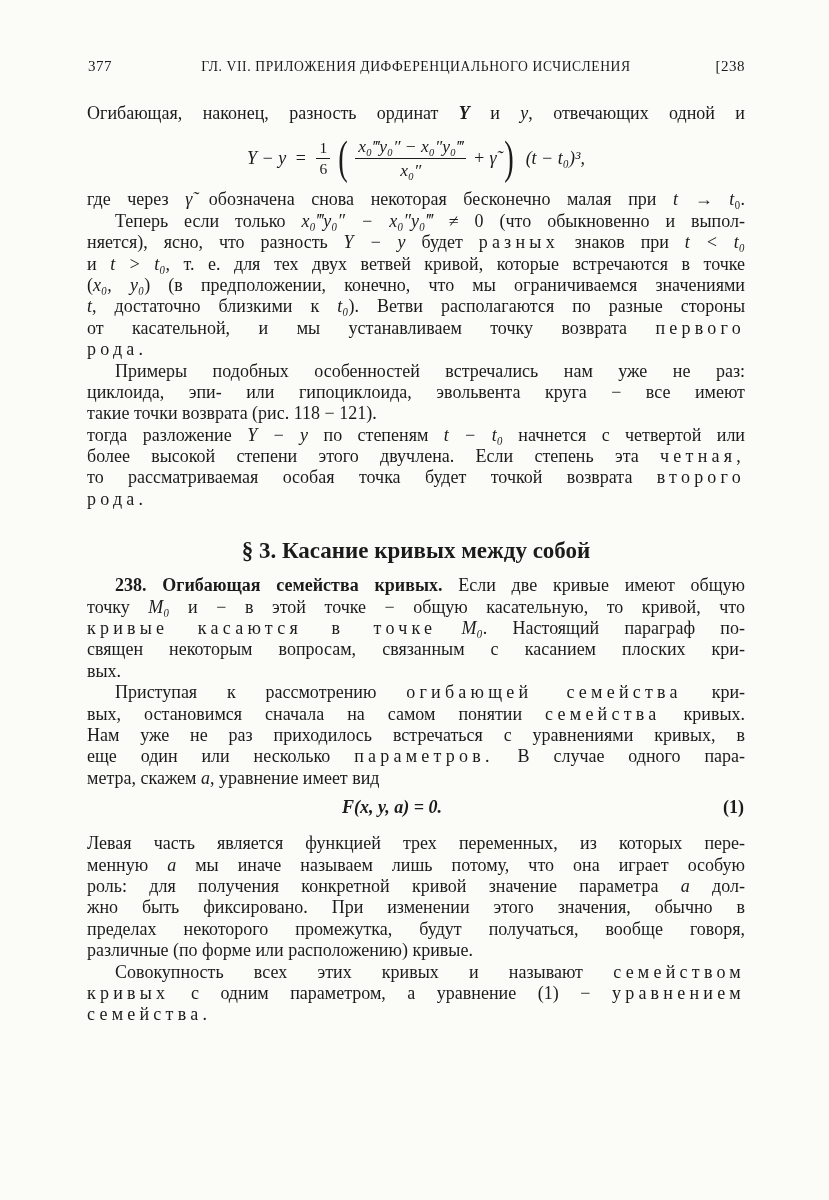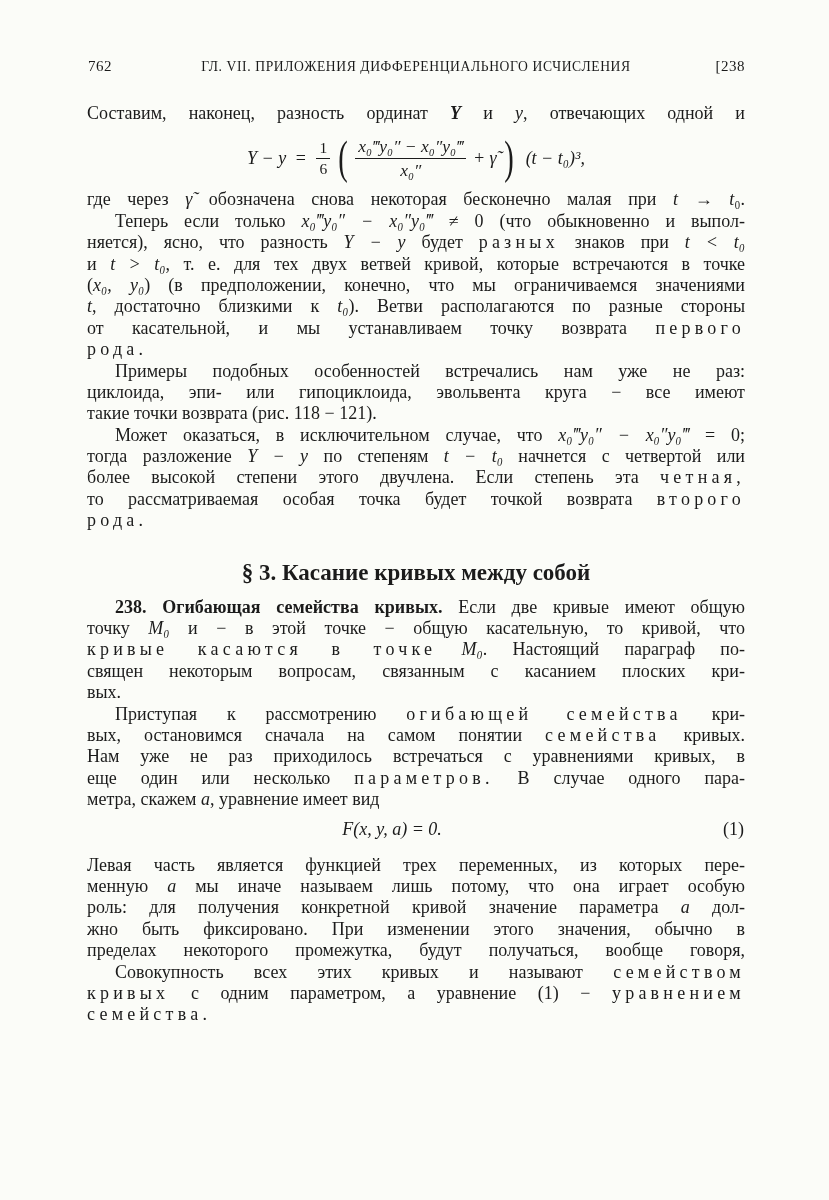--- a/index.html
+++ b/index.html
@@ -63,39 +63,39 @@
   .bigp {
     font-size:30px; transform:scaleY(1.55) scaleX(0.95);
     margin:0 3px; font-weight:400;
   }
   .f-plus { margin-left:2px; }
   .f-tail { margin-left:4px; }
 
   
   .formula2 {
     position:relative; margin:6px 0 14px 0;
-    height:24px; line-height:24px; text-align:center;
+    height:24px; line-height:24px; text-align:center;font-weight:bold;
   }
   .f2-body { font-style:italic; margin-left:-48px; }
   .f2-num  { position:absolute; right:1px; top:0; font-style:normal; }
 </style>
 </head>
 <body style="background: rgb(251, 252, 248); color: rgb(27, 27, 27);">
 
 <div class="page">
 
   <div class="header">
-    <span class="pn">762</span>
+    <span class="pn">377</span>
     <span class="title">ГЛ. VII. ПРИЛОЖЕНИЯ ДИФФЕРЕНЦИАЛЬНОГО ИСЧИСЛЕНИЯ</span>
     <span class="ref">[238</span>
   </div>
 
   <div class="content">
       <div class="para">
-        <div class="line"><span>Составим, наконец, разность ординат </span><span class="bi">Y</span><span> и </span><span class="i">y</span><span>, отвечающих одной и</span></div>
+        <div class="line"><span>Огибающая, наконец, разность ординат </span><span class="bi">Y</span><span> и </span><span class="i">y</span><span>, отвечающих одной и</span></div>
       </div>
     <div class="formula1">
       <span class="f-lhs i">Y − y</span>
       <span class="f-eq">=</span>
       <span class="frac coef">
         <span class="fn">1</span>
         <span class="fd">6</span>
       </span>
       <span class="bigp">(</span>
       <span class="frac main-frac">
@@ -117,21 +117,20 @@
         <div class="line"><span class="i">t</span><span>, достаточно близкими к </span><span class="i">t₀</span><span>). Ветви располагаются по разные стороны</span></div>
         <div class="line"><span>от касательной, и мы устанавливаем точку возврата </span><span class="sp">первого</span></div>
         <div class="line last"><span class="sp">рода.</span></div>
       </div>
       <div class="para">
         <div class="line ind"><span>Примеры подобных особенностей встречались нам уже не раз:</span></div>
         <div class="line"><span>циклоида, эпи- или гипоциклоида, эвольвента круга − все имеют</span></div>
         <div class="line last"><span>такие точки возврата (рис. 118 − 121).</span></div>
       </div>
       <div class="para">
-        <div class="line ind"><span>Может оказаться, в исключительном случае, что </span><span class="i">x₀‴y₀″ − x₀″y₀‴</span><span> = 0;</span></div>
         <div class="line"><span>тогда разложение </span><span class="i">Y − y</span><span> по степеням </span><span class="i">t − t₀</span><span> начнется с четвертой или</span></div>
         <div class="line"><span>более высокой степени этого двучлена. Если степень эта </span><span class="sp">четная,</span></div>
         <div class="line"><span>то рассматриваемая особая точка будет точкой возврата </span><span class="sp">второго</span></div>
         <div class="line last"><span class="sp">рода.</span></div>
       </div>
       <div class="section-heading">§ 3. Касание кривых между собой</div>
       <div class="para">
         <div class="line ind"><span class="b">238. Огибающая семейства кривых.</span><span> Если две кривые имеют общую</span></div>
         <div class="line"><span>точку </span><span class="i">M₀</span><span> и − в этой точке − общую касательную, то кривой, что</span></div>
         <div class="line"><span class="sp">кривые касаются в точке</span><span> </span><span class="i">M₀</span><span>. Настоящий параграф по-</span></div>
@@ -148,20 +147,21 @@
     <div class="formula2">
       <span class="f2-body">F(x, y, a) = 0.</span>
       <span class="f2-num">(1)</span>
     </div>
   <div class="para">
         <div class="line"><span>Левая часть является функцией трех переменных, из которых пере-</span></div>
         <div class="line"><span>менную </span><span class="i">a</span><span> мы иначе называем лишь потому, что она играет особую</span></div>
         <div class="line"><span>роль: для получения конкретной кривой значение параметра </span><span class="i">a</span><span> дол-</span></div>
         <div class="line"><span>жно быть фиксировано. При изменении этого значения, обычно в</span></div>
         <div class="line"><span>пределах некоторого промежутка, будут получаться, вообще говоря,</span></div>
+        <div class="line last"><span>различные (по форме или расположению) кривые.</span></div>
       </div>
       <div class="para">
         <div class="line ind"><span>Совокупность всех этих кривых и называют </span><span class="sp">семейством</span></div>
         <div class="line"><span class="sp">кривых</span><span> с одним параметром, а уравнение (1) − </span><span class="sp">уравнением</span></div>
         <div class="line last"><span class="sp">семейства.</span></div>
       </div>
     </div>
 
 </div>
 

